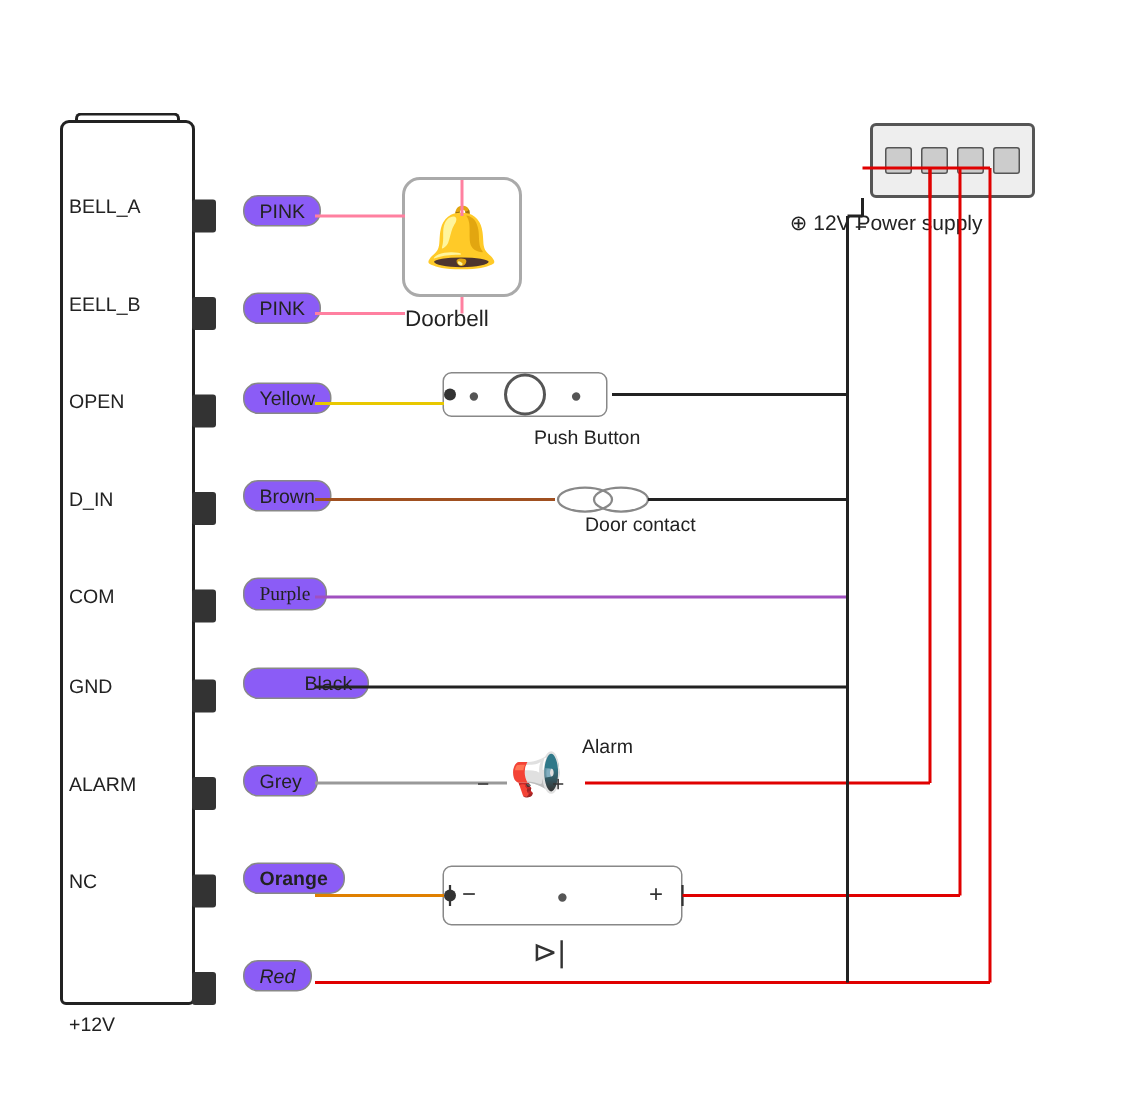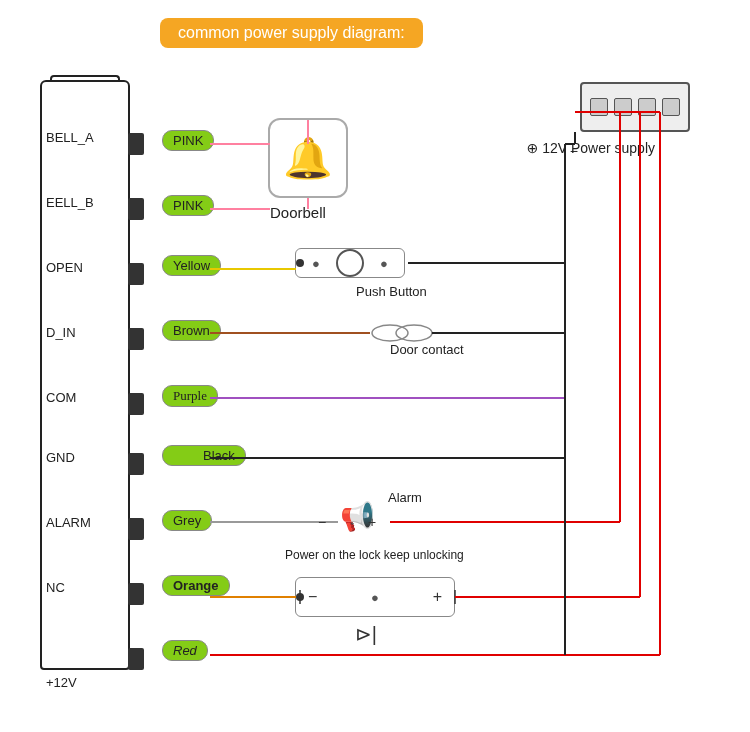--- a/index.html
+++ b/index.html
@@ -67,21 +67,21 @@
       background: #333;
       border-radius: 2px;
     }
     
     .wire-label {
       position: absolute;
       border: 1.5px solid #888;
       border-radius: 10px;
       padding: 2px 10px;
       font-size: 13px;
-      background: #84cc16;
+      background: #8b5cf6;
       color: #222;
     }
     
     .wires-svg {
       position: absolute;
       top: 0; left: 0;
       width: 750px;
       height: 732px;
       pointer-events: none;
     }
@@ -209,23 +209,20 @@
       align-items: center;
       justify-content: space-between;
       padding: 0 12px;
     }
   </style>
 </head>
 <body>
 
 <div class="diagram-container">
 
-  <div class="title-badge">
-    <span>common power supply diagram:</span>
-  </div>
 
   <div class="panel-top"></div>
 
   <div class="main-panel"></div>
 
   <div class="terminal-label" style="top:130px">BELL_A</div>
   <div class="terminal-label" style="top:195px">EELL_B</div>
   <div class="terminal-label" style="top:260px">OPEN</div>
   <div class="terminal-label" style="top:325px">D_IN</div>
   <div class="terminal-label" style="top:390px">COM</div>
@@ -263,21 +260,20 @@
     <span style="font-size:13px; color:#555;">●</span>
     <span style="width:28px;height:28px;border:2px solid #555;border-radius:50%;display:inline-block;background:#fff;"></span>
     <span style="font-size:13px;color:#555;">●</span>
   </div>
   <div class="push-button-label">Push Button</div>
 
   <div class="door-contact-label">Door contact</div>
 
   <div style="position:absolute; left:340px; top:500px; font-size:28px;">📢</div>
   <div class="alarm-label">Alarm</div>
-  <div class="power-lock-label">Power on the lock keep unlocking</div>
 
   <div class="nc-lock-box">
     <span style="font-size:16px;color:#333;">−</span>
     <span style="font-size:13px;color:#555;">●</span>
     <span style="font-size:16px;color:#333;">+</span>
   </div>
 
   <div style="position:absolute; left:355px; top:622px; font-size:20px; color:#333;">⊳|</div>
 
   <div class="power-supply-box">

